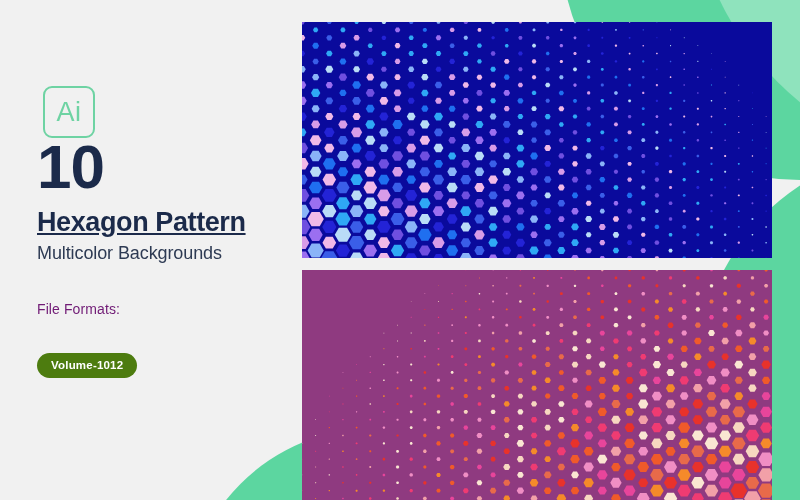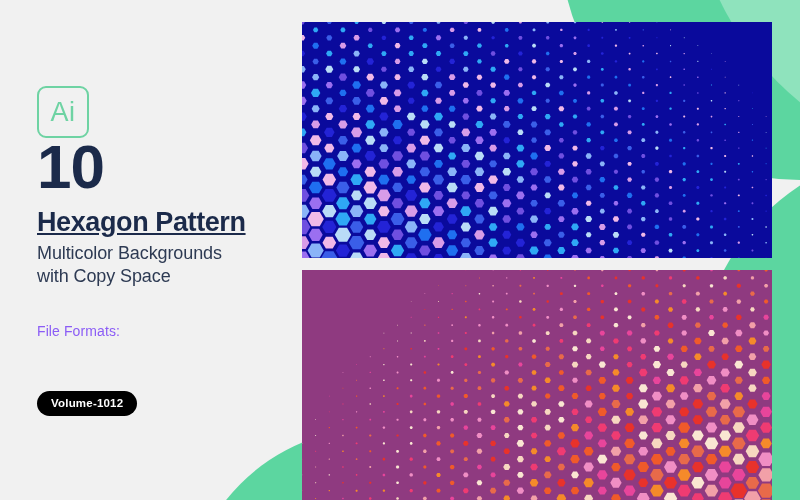--- a/index.html
+++ b/index.html
@@ -69,20 +69,21 @@
   }
   #ai-badge {
     width: 52px;
     height: 52px;
     border: 2.5px solid #6ed3a3;
     border-radius: 9px;
     display: flex;
     align-items: center;
     justify-content: center;
     box-sizing: border-box;
+    margin-left: 6px;
   }
   #ai-badge-label {
     color: #6ed3a3;
     font-size: 27px;
     letter-spacing: 0.5px;
     line-height: 1;
     font-family: "Liberation Sans", sans-serif;
   }
   #count-number {
     font-size: 62px;
@@ -105,34 +106,34 @@
     font-size: 18px;
     color: #2d3a53;
     line-height: 1.26;
     letter-spacing: -0.1px;
   }
   #formats-block {
     margin-top: 36px;
   }
   #formats-label {
     font-size: 14px;
-    color: #8b5cf6;
+    color: #701a75;
     letter-spacing: 0.1px;
   }
   #formats-value {
     margin-top: 5px;
     font-size: 15px;
     font-weight: bold;
     color: #1b2a4a;
     letter-spacing: 0.6px;
   }
   #volume-badge {
-    margin-top: 52px;
+    margin-top: 36px;
     display: inline-block;
-    background: #000000;
+    background: #4d7c0f;
     color: #ffffff;
     font-size: 11.5px;
     font-weight: bold;
     padding: 6px 14px 7px;
     border-radius: 14px;
     letter-spacing: 0.2px;
   }
 
   
   .panel {
@@ -175,21 +176,20 @@
     <div id="ai-badge">
       <span id="ai-badge-label">Ai</span>
     </div>
 
     <div id="count-number">10</div>
 
     <div id="title-main">Hexagon Pattern</div>
 
     <div id="subtitle">
       <div>Multicolor Backgrounds</div>
-      <div>with Copy Space</div>
     </div>
 
     <div id="formats-block">
       <div id="formats-label">File Formats:</div>
     </div>
 
     <div id="volume-badge">Volume-1012</div>
   </div>
 
   <div class="panel" id="panel-blue">

